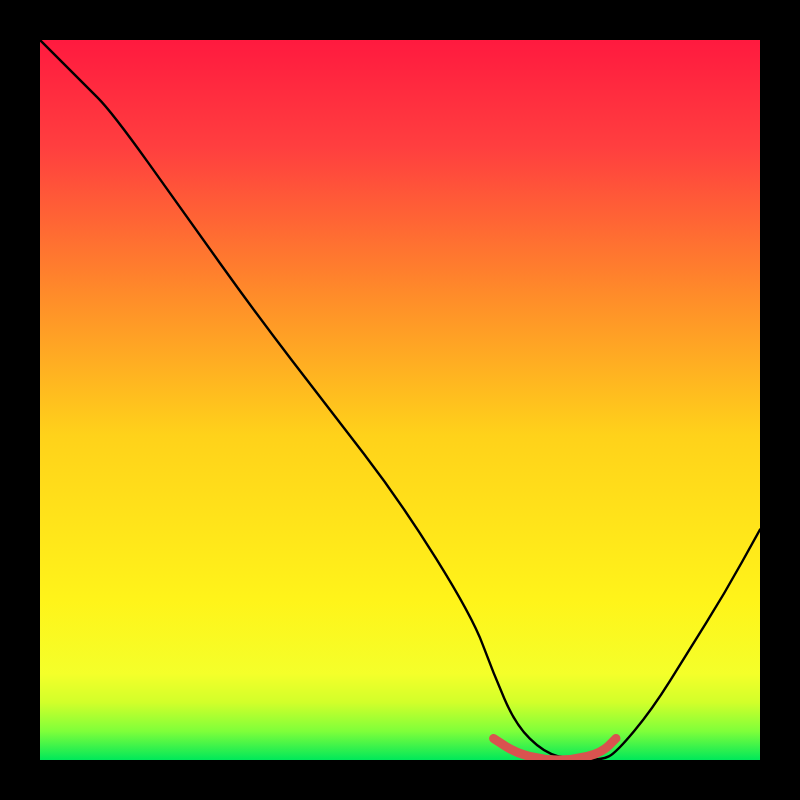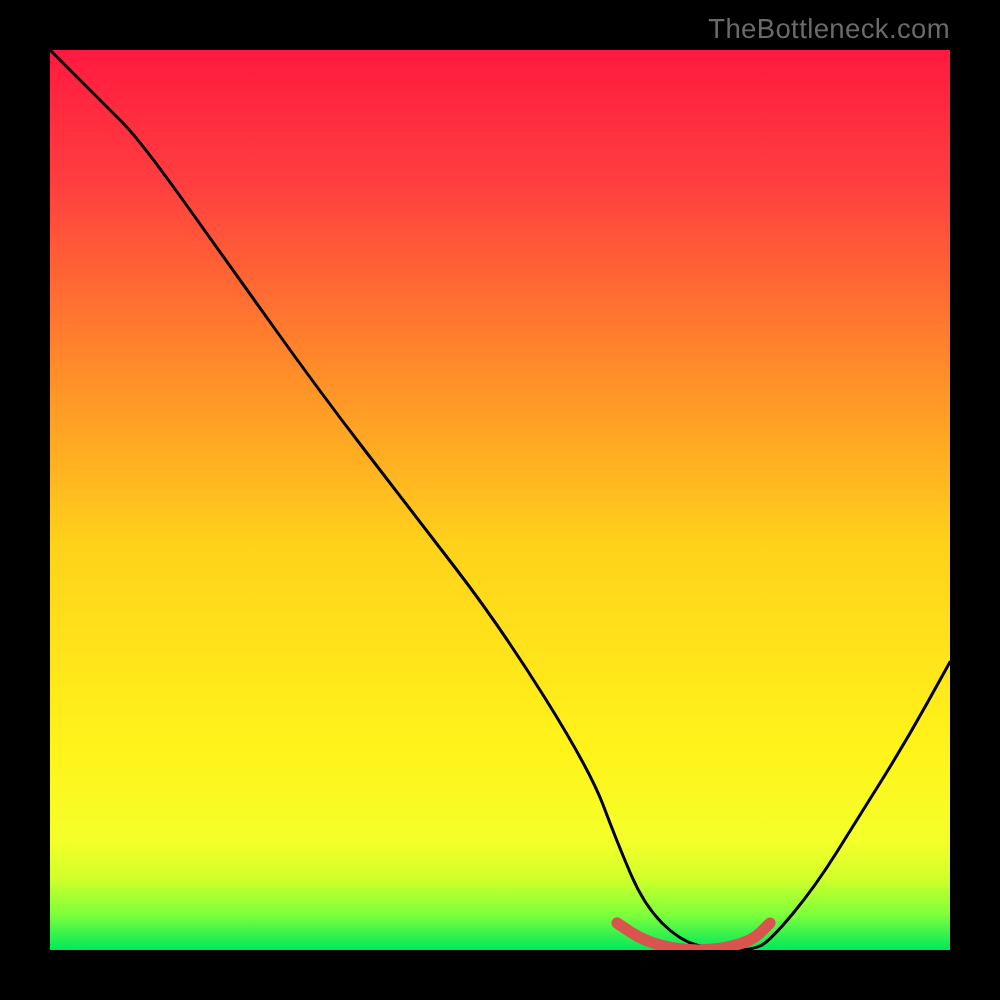--- a/index.html
+++ b/index.html
@@ -71,15 +71,14 @@
       <rect x="0" y="0" width="720" height="720" fill="url(#bgGrad)"></rect>
     </svg>
 
     <svg class="curve" viewBox="0 0 720 720" preserveAspectRatio="none">
       <path id="main-curve" fill="none" stroke="#000000" stroke-width="2.4" stroke-linecap="round" stroke-linejoin="round" d="M 0 0 Q 0 0 21.599999999999998 21.600000000000023 Q 43.199999999999996 43.200000000000045 57.599999999999994 57.60000000000002 Q 72 72 108 122.39999999999998 Q 144 172.79999999999995 180 223.2 Q 216 273.6 252 320.4 Q 288 367.2 324 414 Q 360 460.8 396 518.4 Q 432 576 442.8 604.8 Q 453.6 633.6 464.40000000000003 658.8 Q 475.20000000000005 684 489.6 698.4 Q 503.99999999999994 712.8 518.4 716.4 Q 532.8 720 547.2 720 Q 561.6 720 568.8 716.4 Q 576 712.8 594 691.2 Q 612 669.6 630 640.8 Q 648 612 666 583.2 Q 684 554.4 702 522 T 720 489.6"></path>
       <path id="marker-curve" fill="none" stroke="#d9534f" stroke-width="9" stroke-linecap="round" stroke-linejoin="round" d="M 453.6 698.4 Q 453.6 698.4 464.40000000000003 705.5999999999999 Q 475.20000000000005 712.8 489.6 716.4 Q 503.99999999999994 720 518.4 720 Q 532.8 720 547.2 716.4 Q 561.6 712.8 568.8 705.5999999999999 T 576 698.4"></path>
     </svg>
 
   </div>
 
-  <div class="watermark">TheBottleneck.com</div>
 
 </div>
 
 </body></html>

